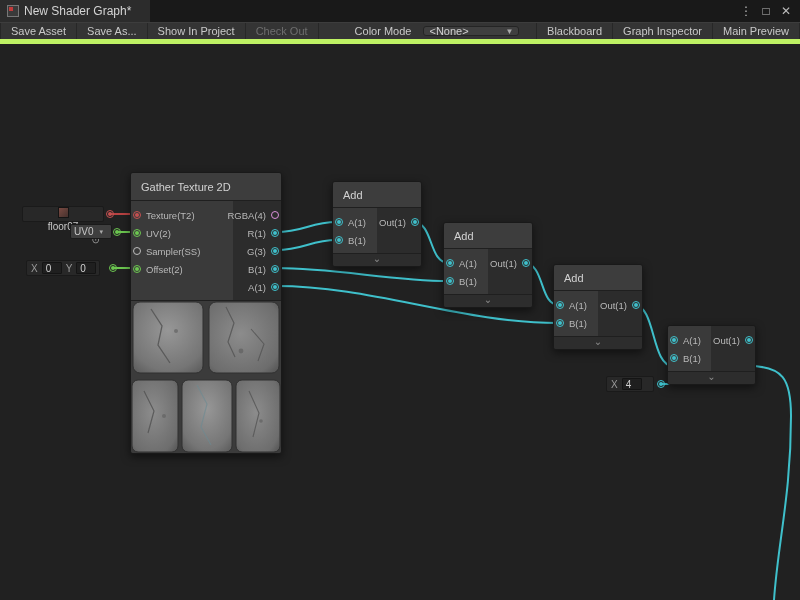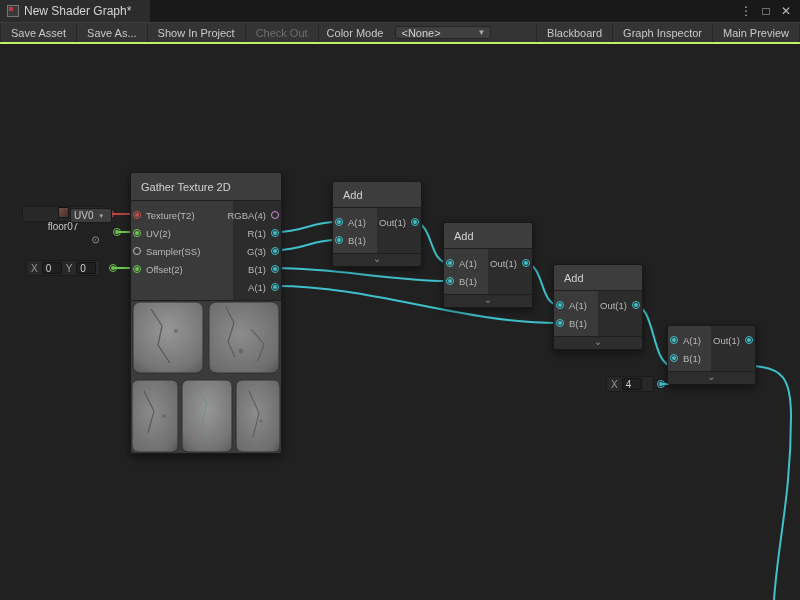--- a/index.html
+++ b/index.html
@@ -8,26 +8,26 @@
 
   
   .titlebar { height:22px; background:#191919; display:flex; align-items:stretch; color:#d4d4d4;gap:8px; }
   .tab { width:150px; background:#2c2c2c; display:flex; align-items:center; gap:5px; padding:0 7px; font-size:12px; }
   .sg-icon { width:12px; height:12px; background:#3a3a3a; border:1px solid #777; position:relative; flex:0 0 auto; }
   .sg-icon::after { content:""; position:absolute; left:1px; top:1px; width:4px; height:4px; background:#c23b3b; }
   .win-controls { margin-left:auto; display:flex; align-items:center; gap:4px; padding-right:6px; color:#bbb; }
   .win-controls span { width:16px; text-align:center; font-size:12px; cursor:default; }
 
   
-  .toolbar { height:22px; background:#343434; border-top:1px solid #3d3d3d; border-bottom:2px solid #bef264;
+  .toolbar { height:22px; background:#343434; border-top:1px solid #3d3d3d; border-bottom:5px solid #bef264;
     display:flex; align-items:stretch; font-size:11px; color:#c9c9c9; }
   .tb-btn { display:flex; align-items:center; padding:0 10px; border-right:1px solid #272727; white-space:nowrap; }
   .tb-btn.first { border-left:1px solid #272727; }
   .tb-btn.disabled { color:#6e6e6e; }
-  .tb-label { display:flex; align-items:center; padding:0 8px; color:#c9c9c9; }
+  .tb-label { display:flex; align-items:center; padding:0 8px; margin-left:28px; color:#c9c9c9; }
   .tb-dd { display:flex; align-items:center; justify-content:space-between; margin:3px 4px; width:96px;
     background:#3f3f3f; border:1px solid #242424; border-radius:3px; padding:0 5px; color:#d0d0d0; }
   .tb-dd .arr { font-size:8px; color:#aaa; }
   .tb-right { margin-left:auto; display:flex; }
 
   
   .canvas { position:absolute; left:0; top:44px; width:800px; height:556px; background:#212121; overflow:hidden; }
   svg.wires { position:absolute; left:0; top:0; width:800px; height:556px; pointer-events:none; }
   svg.wires path { fill:none; stroke-width:2; }
   .w-cyan  { stroke:#3fc0cb; }
@@ -287,21 +287,21 @@
     <div class="collapse">⌄</div>
   </div>
 
   <div class="widget" style="left:22px; top:162px; width:82px; height:16px;flex-direction:column;">
     <span class="thumb"></span>
     <span>floor07</span>
     <span class="picker">⊙</span>
   </div>
   <span class="absdot dot conn c-tex" style="left:106px; top:166px;"></span>
 
-  <div class="widget" style="left:70px; top:164px; width:42px; height:15px; background:#3e3e3e;">
+  <div class="widget" style="left:70px; top:180px; width:42px; height:15px; background:#3e3e3e;">
     <span>UV0</span>
     <span class="dd-arrow">▾</span>
   </div>
   <span class="absdot dot conn c-v2" style="left:113px; top:184px;"></span>
 
   <div class="widget" style="left:26px; top:216px; height:16px;">
     <span class="axis">X</span>
     <span class="mini-val">0</span>
     <span class="axis">Y</span>
     <span class="mini-val">0</span>

